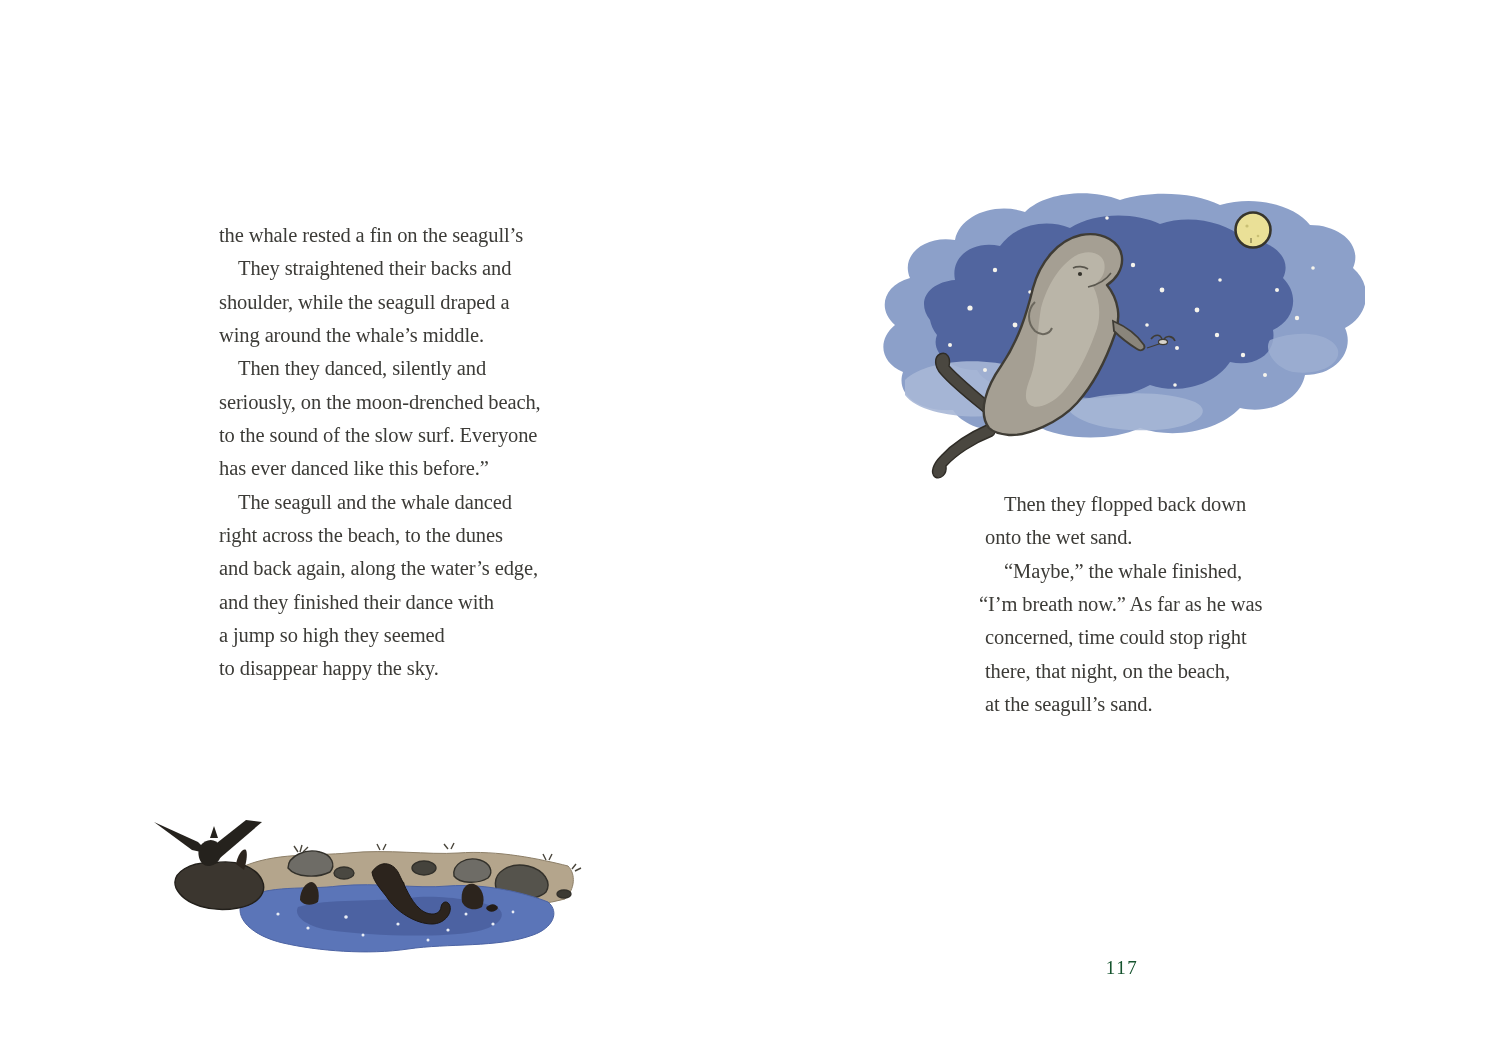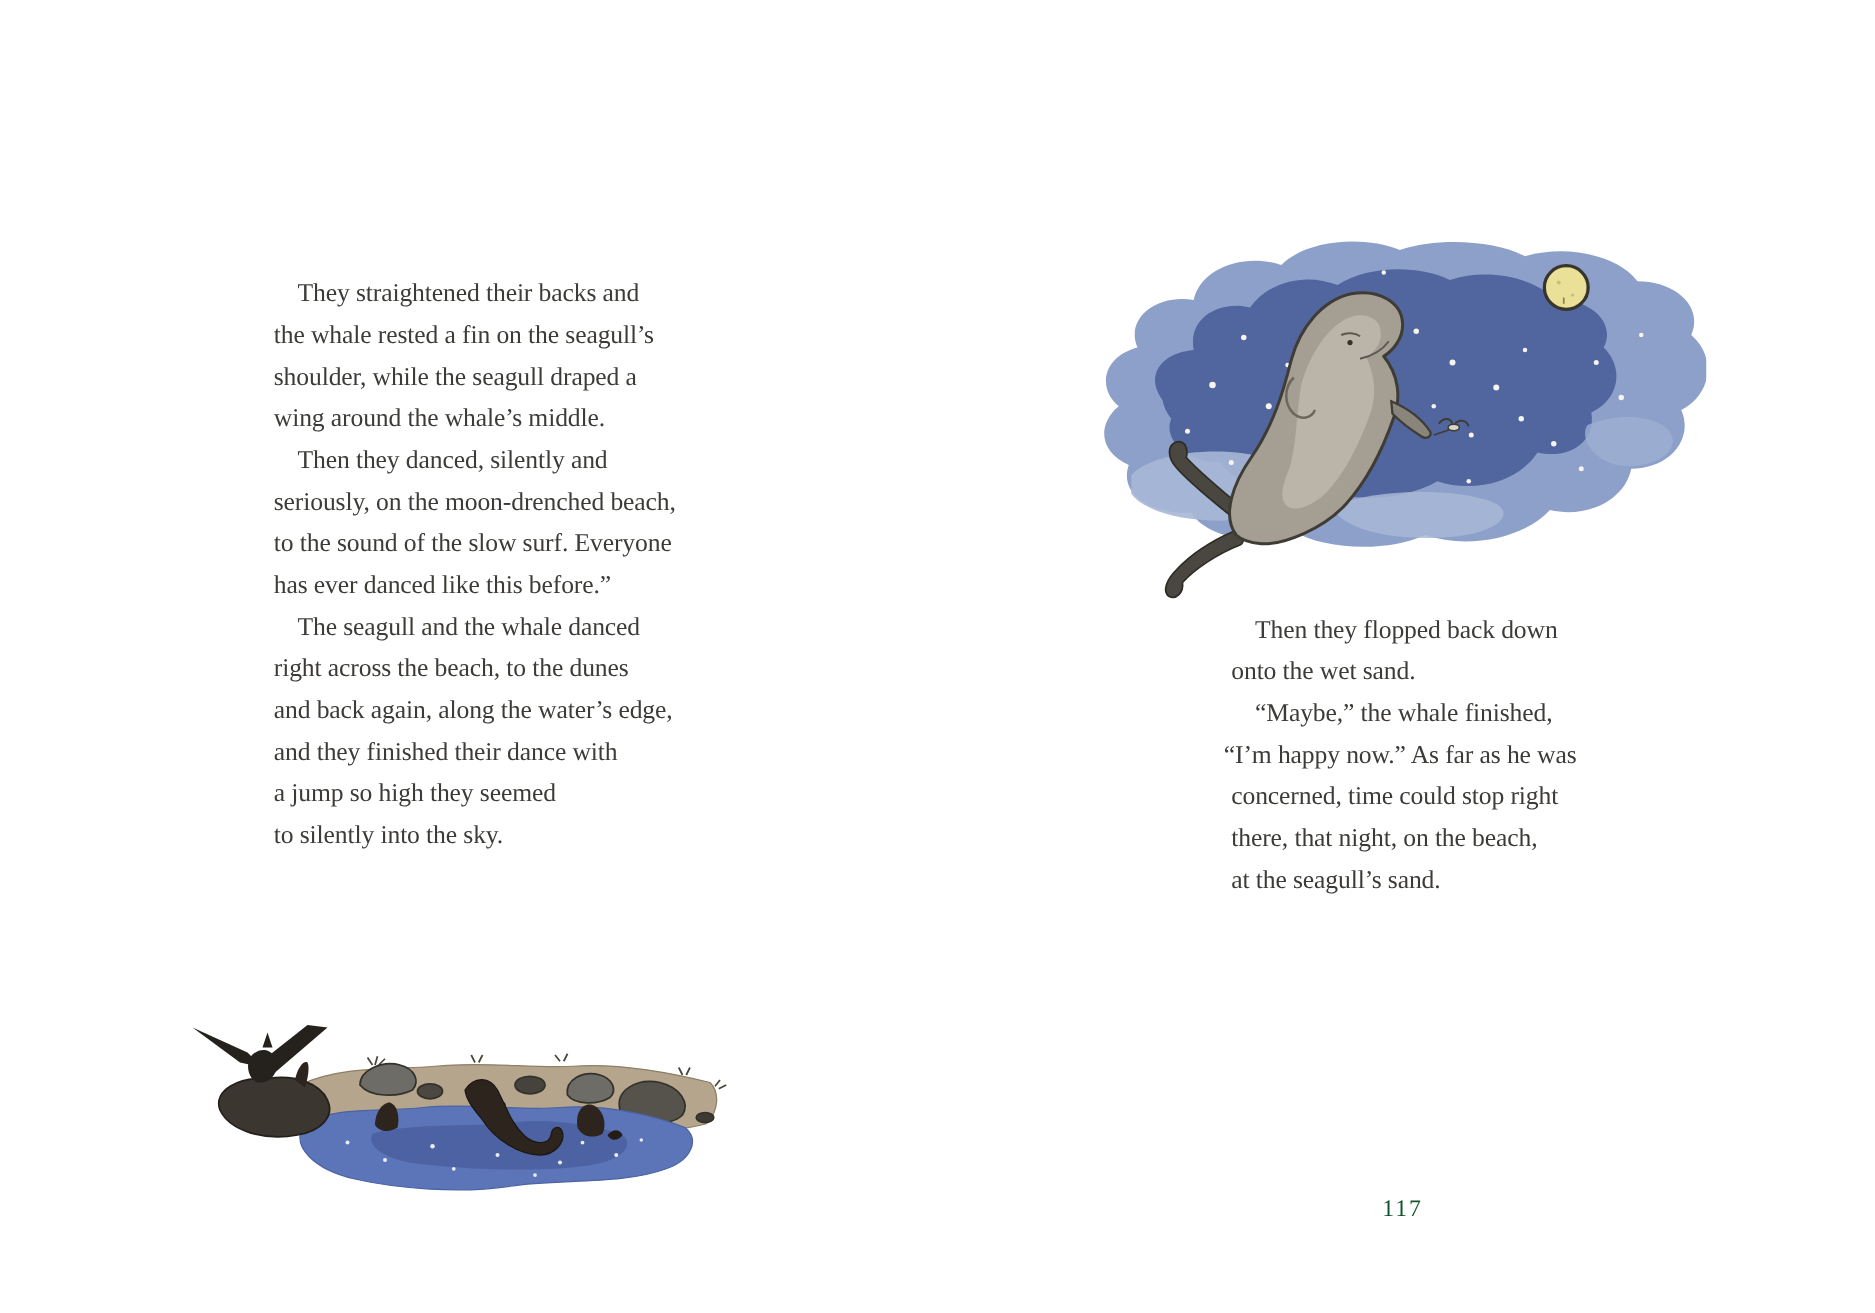--- a/index.html
+++ b/index.html
@@ -32,34 +32,34 @@
   svg{position:absolute;display:block;}
   #illus-night-sky{left:875px;top:190px;}
   #illus-beach-pool{left:148px;top:802px;}
 </style>
 </head>
 <body>
 
 <div class="spread">
 
   <div class="textblock" id="left-text">
+    <div class="line">the whale rested a fin on the seagull’s</div>
     <div class="line indent">They straightened their backs and</div>
-    <div class="line">the whale rested a fin on the seagull’s</div>
     <div class="line">shoulder, while the seagull draped a</div>
     <div class="line">wing around the whale’s middle.</div>
     <div class="line indent">Then they danced, silently and</div>
     <div class="line">seriously, on the moon-drenched beach,</div>
     <div class="line">to the sound of the slow surf. Everyone</div>
     <div class="line">has ever danced like this before.”</div>
     <div class="line indent">The seagull and the whale danced</div>
     <div class="line">right across the beach, to the dunes</div>
     <div class="line">and back again, along the water’s edge,</div>
     <div class="line">and they finished their dance with</div>
     <div class="line">a jump so high they seemed</div>
-    <div class="line">to silently into the sky.</div>
+    <div class="line">to disappear happy the sky.</div>
   </div>
 
   <svg id="illus-night-sky" width="490" height="300" viewBox="0 0 490 300" aria-hidden="true">
 
     <path fill="#8ca0c9" d="
       M 20,135 C 2,120 8,95 35,88 C 25,65 50,45 80,50 C 85,25 120,12 150,22
       C 170,2 215,-2 245,10 C 275,0 320,2 345,15 C 380,5 420,15 435,35
       C 465,35 488,55 478,78 C 498,95 495,125 470,138 C 480,160 462,185 430,185
       C 425,210 395,225 365,218 C 345,240 300,250 265,238 C 235,252 185,250 160,235
       C 130,248 90,240 78,220 C 45,222 20,205 28,182 C 5,172 2,150 20,135 Z"></path>
@@ -143,21 +143,21 @@
       <path d="M 276,149 C 280,144 285,144 287,149" fill="none" stroke="#3f3c35" stroke-width="1.6"></path>
       <path d="M 289,149 C 292,145 298,146 300,151" fill="none" stroke="#3f3c35" stroke-width="1.6"></path>
       <path d="M 284,154 L 272,158" stroke="#3f3c35" stroke-width="1.2"></path>
     </g>
   </svg>
 
   <div class="textblock" id="right-text">
     <div class="line indent">Then they flopped back down</div>
     <div class="line">onto the wet sand.</div>
     <div class="line indent">“Maybe,” the whale finished,</div>
-    <div class="line hang">“I’m happy now.” As far as he was</div>
+    <div class="line hang">“I’m breath now.” As far as he was</div>
     <div class="line">concerned, time could stop right</div>
     <div class="line">there, that night, on the beach,</div>
     <div class="line">at the seagull’s sand.</div>
   </div>
 
   <svg id="illus-beach-pool" width="435" height="160" viewBox="0 0 435 160" aria-hidden="true">
 
     <path fill="#b4a58c" stroke="#8d7f68" stroke-width="1" d="
       M 92,66 C 125,50 168,54 200,51 C 240,47 280,53 310,51 C 350,48 392,57 420,64
       C 428,72 427,87 417,97 C 382,107 340,101 300,109 C 260,117 220,111 180,106

